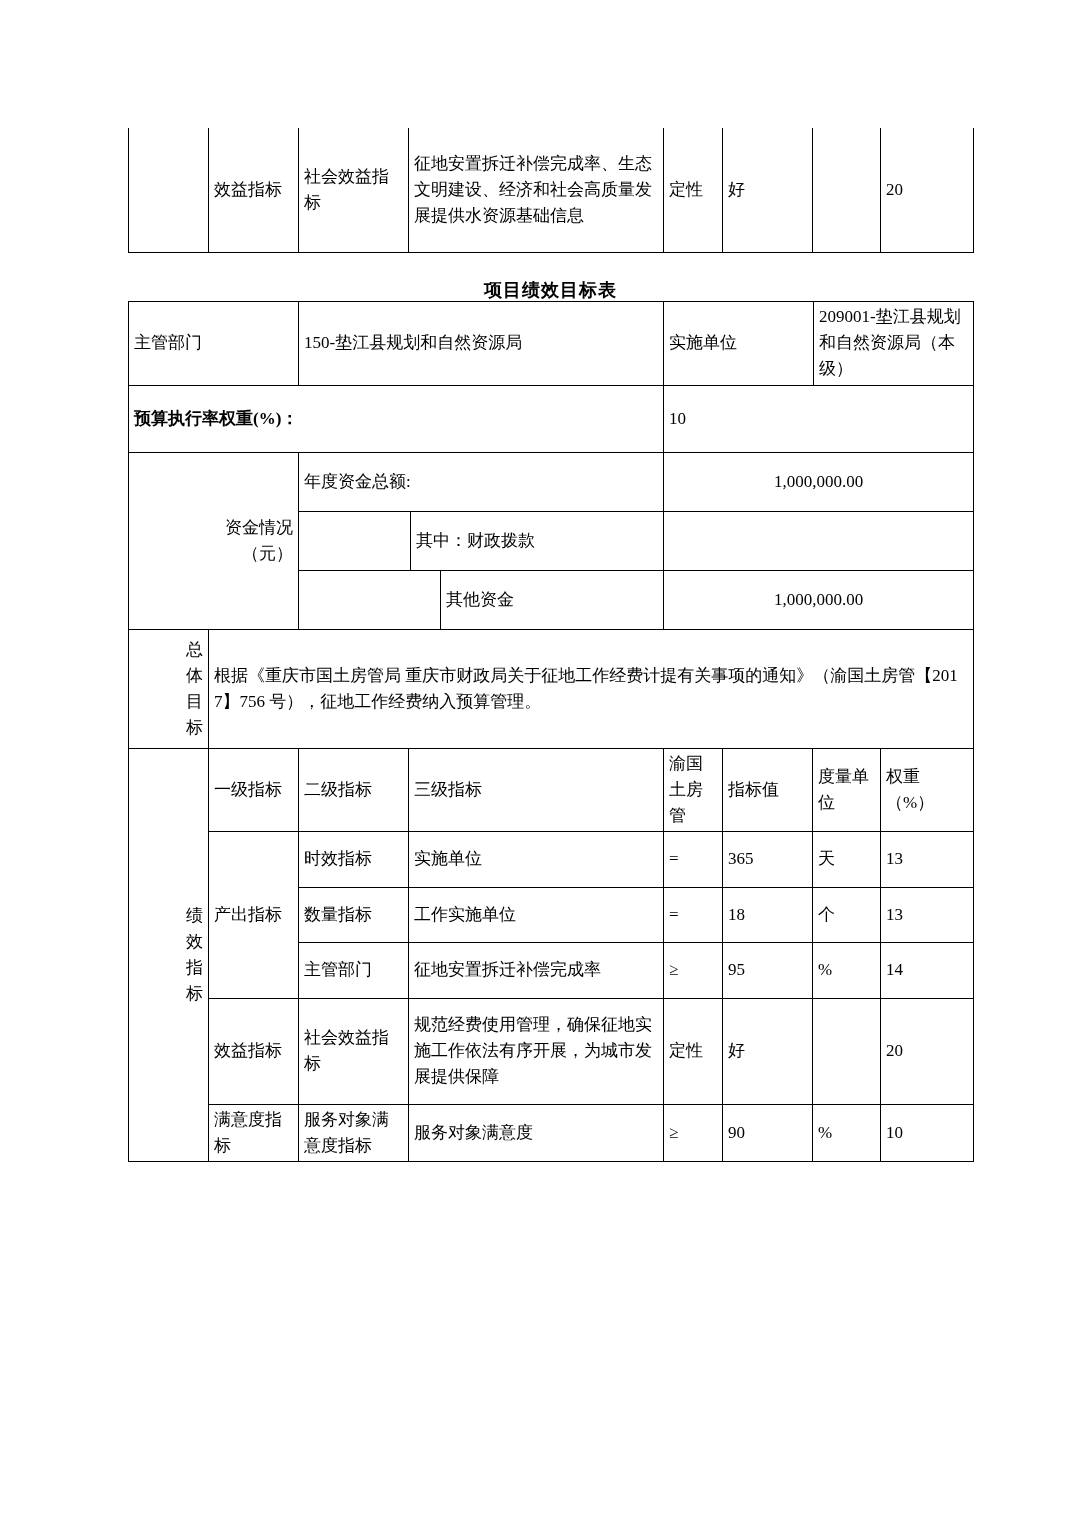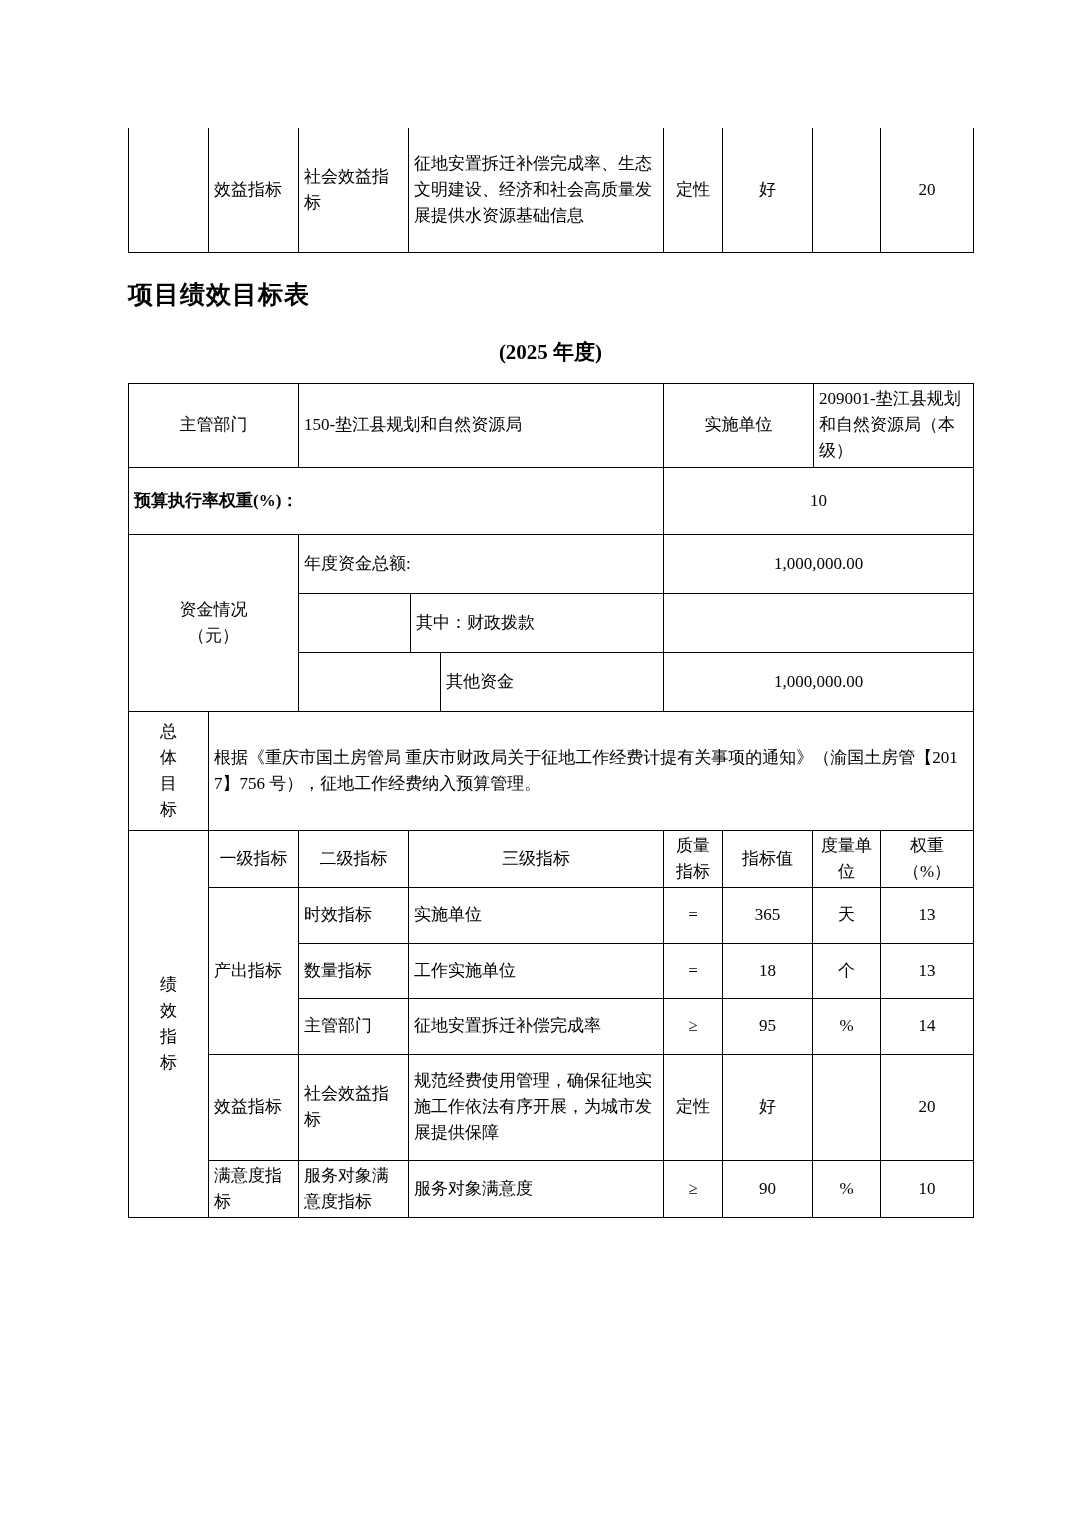--- a/index.html
+++ b/index.html
@@ -16,26 +16,26 @@
   table.tbl:first-child{margin-top:0;}
   .tbl td{
     border:1px solid #000;
     font-size:17px;line-height:26px;
     padding:2px 5px;
     vertical-align:middle;
     word-break:break-all;
     overflow:hidden;
   }
   table.cut-top td{border-top:none;}
-  .tc{text-align:center;}
+  .tc{text-align:left;}
   .tr{text-align:center;}
-  .pre{white-space:pre-line;text-align:center;}
+  .pre{white-space:pre-line;text-align:right;}
   .indent{padding-left:172px;font-weight:bold;}
   .title{
-    text-align:left;font-size:25px;font-weight:bold;
+    text-align:center;font-size:18px;font-weight:bold;
     margin-top:25px;letter-spacing:1px;
   }
   .subtitle{
     text-align:center;font-size:21px;font-weight:bold;
     margin-top:27px;margin-bottom:18px;
   }
 </style>
 </head>
 <body>
 
@@ -61,21 +61,20 @@
         <td>征地安置拆迁补偿完成率、生态文明建设、经济和社会高质量发展提供水资源基础信息</td>
         <td class="tc">定性</td>
         <td class="tc">好</td>
         <td class="tc"></td>
         <td class="tc">20</td>
       </tr>
     </tbody>
       </table>
 
     <div class="title">项目绩效目标表</div>
-    <div class="subtitle">(2025 年度)</div>
 
 
     <table class="tbl">
       <colgroup>
           <col style="width:170px">
           <col style="width:365px">
           <col style="width:150px">
           <col style="width:160px">
         </colgroup>
       <tbody>
@@ -158,21 +157,21 @@
       </colgroup>
       <tbody>
           <tr style="height:56px">
         <td rowspan="6" class="pre">绩
 效
 指
 标</td>
         <td class="tc">一级指标</td>
         <td class="tc">二级指标</td>
         <td class="tc">三级指标</td>
-        <td class="tc">质量指标</td>
+        <td class="tc">渝国土房管</td>
         <td class="tc">指标值</td>
         <td class="tc">度量单位</td>
         <td class="tc">权重（%）</td>
       </tr>
       <tr style="height:56px">
         <td rowspan="3">产出指标</td>
         <td>时效指标</td>
         <td>实施单位</td>
         <td class="tc">=</td>
         <td class="tc">365</td>

